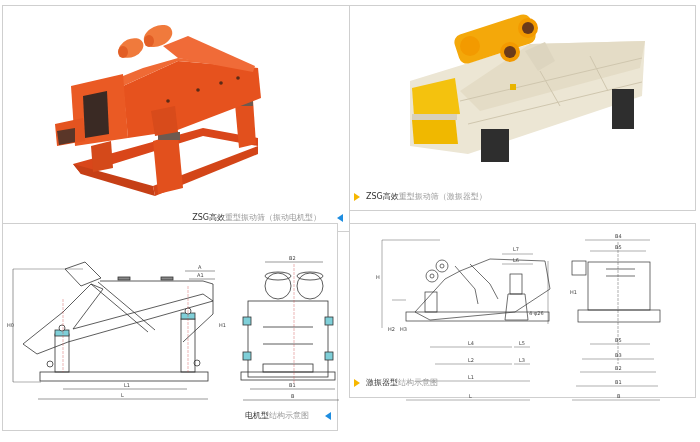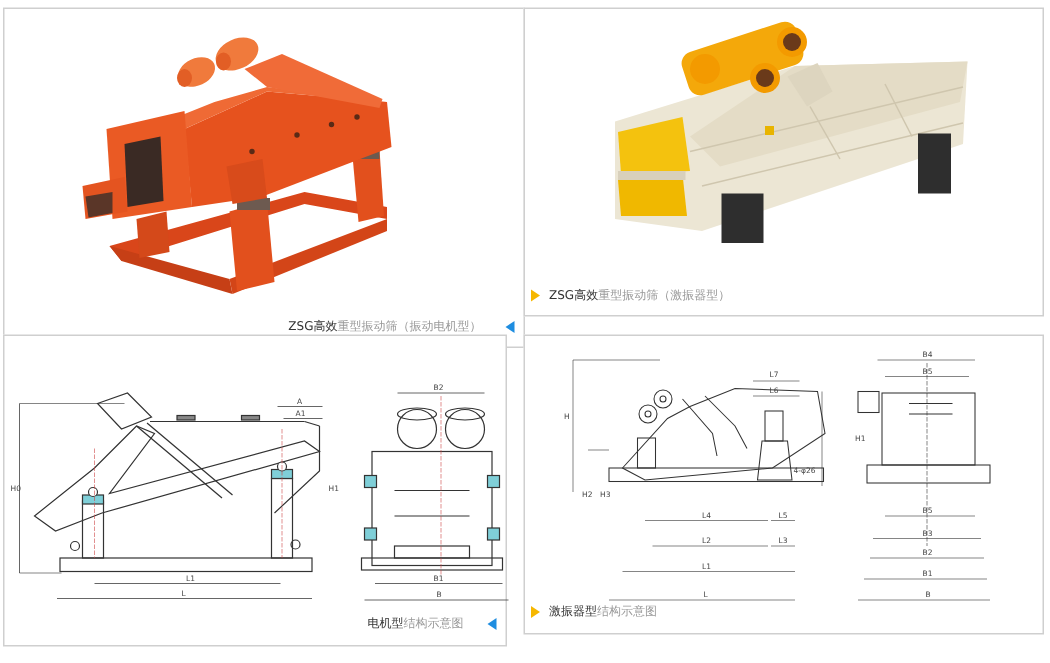--- a/index.html
+++ b/index.html
@@ -2,21 +2,21 @@
 <html><head>
 <meta charset="utf-8">
 <style>
   * { box-sizing: border-box; margin: 0; padding: 0; }
   html, body { width: 700px; height: 442px; background: #ffffff; overflow: hidden; }
   body { font-family: "DejaVu Sans", "Liberation Sans", sans-serif; position: relative; }
   .panel { position: absolute; border: 1px solid #cfcfcf; background: #fff; }
   .p-tl { left: 2px; top: 5px; width: 348px; height: 227px; border-right: 1px solid #cfcfcf; }
   .p-tr { left: 349px; top: 5px; width: 347px; height: 206px; }
   .p-bl { left: 2px; top: 223px; width: 336px; height: 208px; }
-  .p-br { left: 349px; top: 223px; width: 347px; height: 200px; }
+  .p-br { left: 349px; top: 223px; width: 347px; height: 175px; }
   .art { position: absolute; left: 0; top: 0; }
   .caption { position: absolute; font-size: 8px; color: #555; white-space: nowrap; line-height: 10px; }
   .caption .strong { color: #333; }
   .caption .light { color: #999; }
   .cap-tl { right: 28px; bottom: 8px; }
   .cap-tr { left: 16px; bottom: 8px; }
   .cap-bl { right: 28px; bottom: 9px; }
   .cap-br { left: 16px; bottom: 9px; }
   .arrow-left { position: absolute; width: 0; height: 0; border-top: 4px solid transparent; border-bottom: 4px solid transparent; border-right: 6px solid #1e8de0; cursor: pointer; }
   .arrow-right { position: absolute; width: 0; height: 0; border-top: 4px solid transparent; border-bottom: 4px solid transparent; border-left: 6px solid #f6b700; cursor: pointer; }

